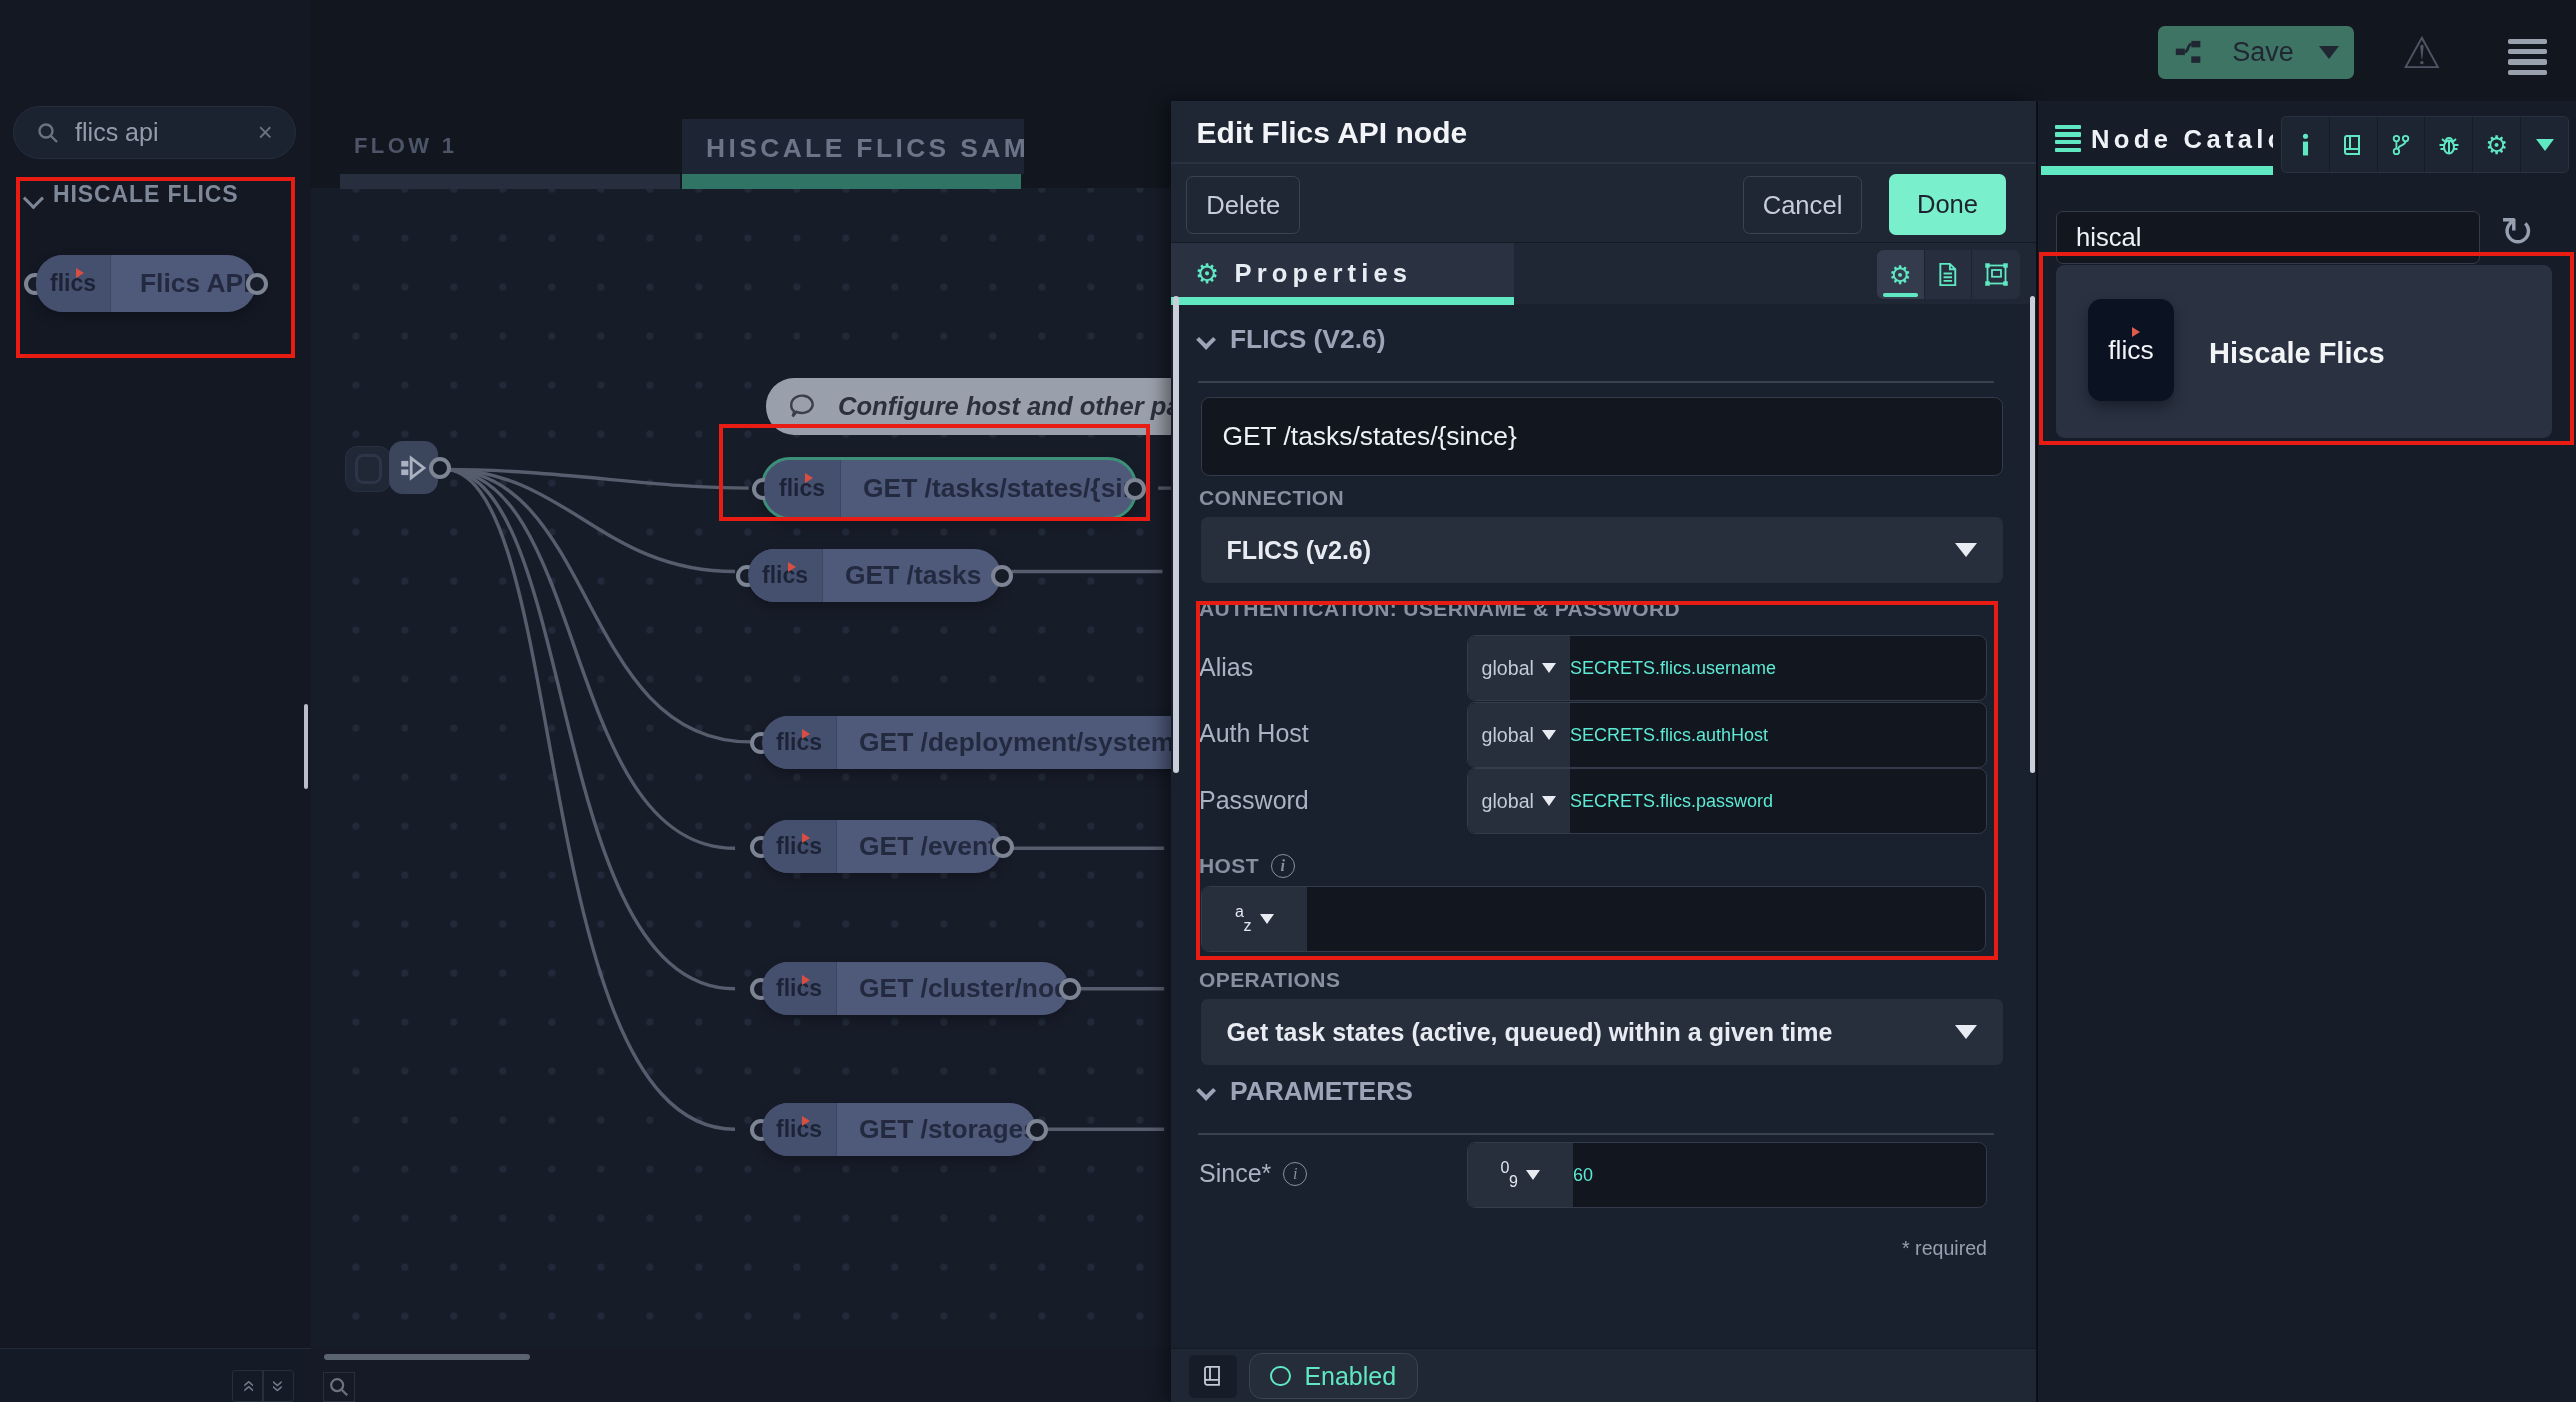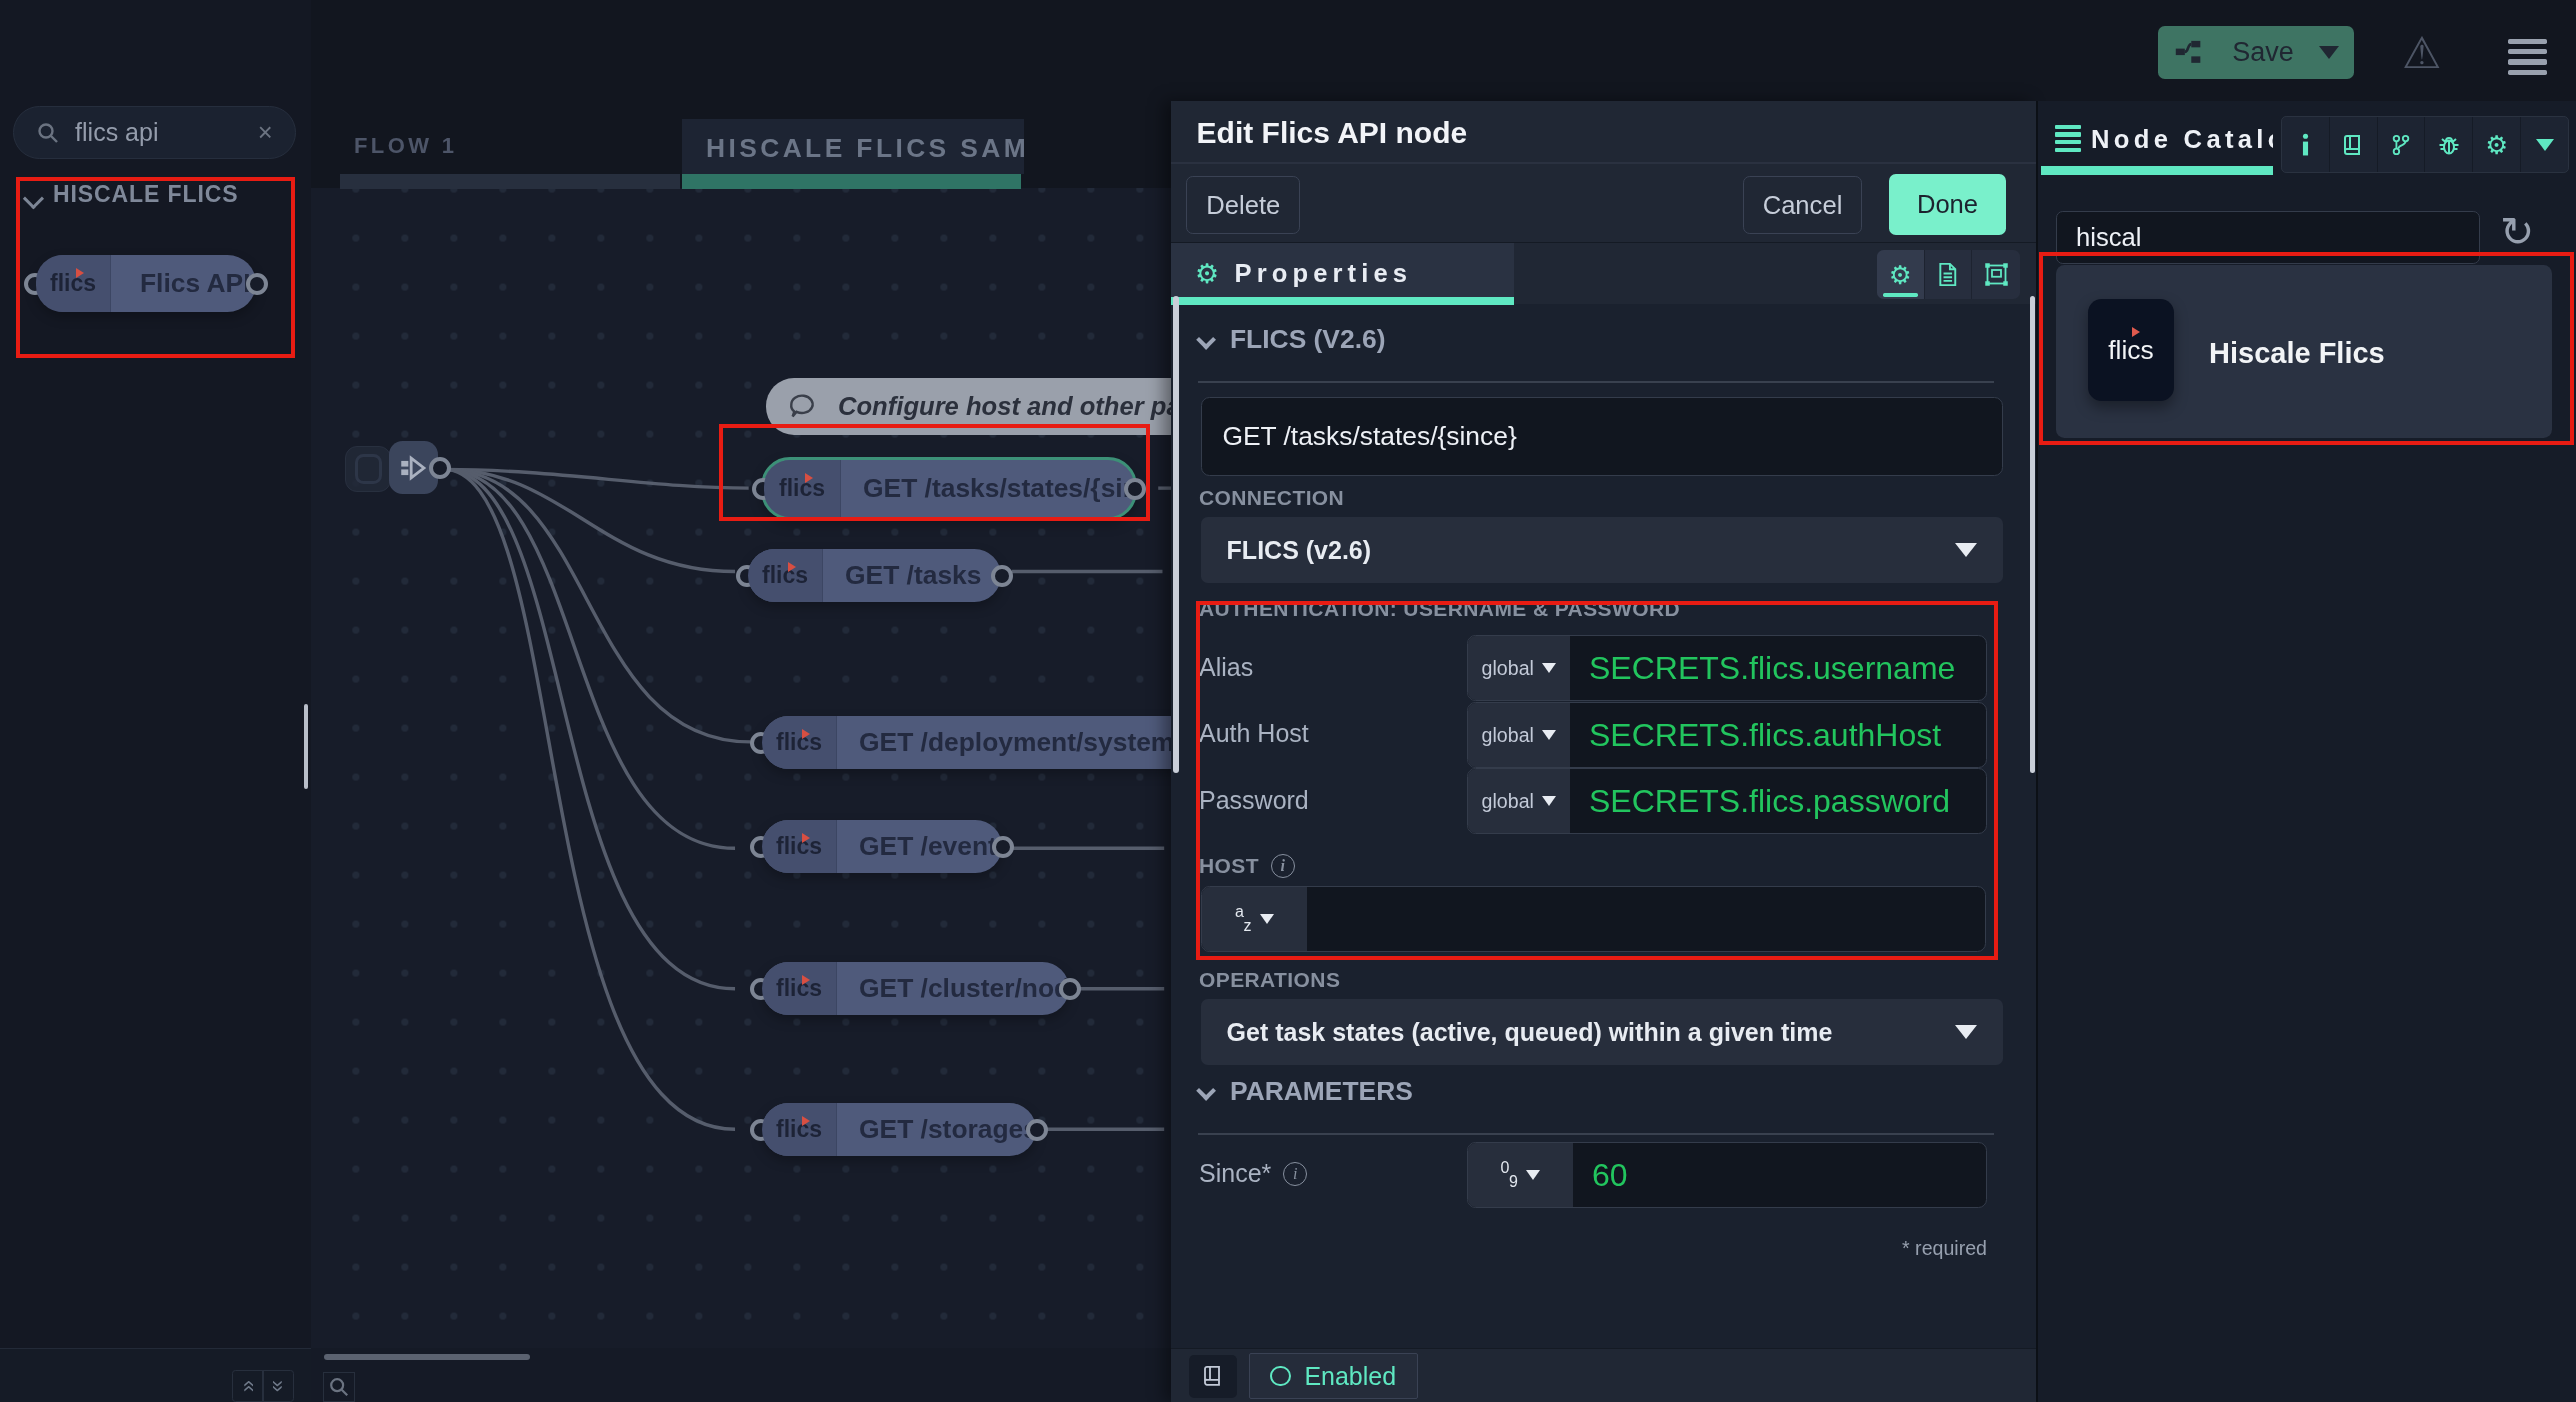--- a/index.html
+++ b/index.html
@@ -82,28 +82,28 @@
   .sect-title{color:#9ca5b7;font-size:26.4px;font-weight:bold;}
   .sect-div{height:1.7px;background:#39414f;}
   .smalllabel{color:#87909f;font-size:21px;font-weight:bold;letter-spacing:0.4px;}
   .fieldlabel{color:#aab3c2;font-size:25px;}
   .inputbox{background:#11161f;border:1.7px solid #343c4b;border-radius:8.5px;display:flex;align-items:center;padding:0 20.4px;color:#eef1f6;font-size:26.4px;}
   .selectbox{background:#272e3c;border-radius:6.8px;display:flex;align-items:center;padding:0 25.6px;color:#e8ecf2;font-size:25px;font-weight:bold;}
   .selectbox .scaret{margin-left:auto;width:0;height:0;border-left:11px solid transparent;border-right:11px solid transparent;border-top:14.5px solid #e8ecf2;}
   .grpinput{border:1.7px solid #343c4b;border-radius:8.5px;display:flex;overflow:hidden;background:#11161f;}
   .grpinput .prefix{width:102px;flex:none;background:#272e3c;display:flex;align-items:center;justify-content:center;gap:8.5px;color:#c3cad8;font-size:19.6px;}
   .grpinput .pcaret{width:0;height:0;border-left:7.7px solid transparent;border-right:7.7px solid transparent;border-top:10.2px solid #e8ecf2;}
-  .grpinput .val{display:flex;align-items:center;padding-left:19px;color:#22c55e;font-size:32px;white-space:nowrap;}
+  .grpinput .val{display:flex;align-items:center;color:#5eead4;font-size:18px;white-space:nowrap;}
   .typestack{display:flex;flex-direction:column;line-height:14.5px;font-size:16px;color:#e3e8ef;}
   .typestack .tb{margin-left:8.5px;}
   .infoi{display:inline-flex;width:24px;height:24px;border:1.7px solid #87909f;border-radius:50%;color:#87909f;font-size:16px;align-items:center;justify-content:center;font-family:"Liberation Serif",serif;font-style:italic;margin-left:12px;}
   .reqnote{color:#97a0af;font-size:19.6px;text-align:right;}
   .ep-footer{left:0;top:1247px;width:865px;height:55px;background:#202734;border-top:0.9px solid #141a24;display:flex;align-items:center;padding-left:18px;gap:12px;}
   .bookbtn{width:48px;height:43px;background:#161c28;border-radius:5.1px;display:flex;align-items:center;justify-content:center;}
-  .enabledbtn{height:46px;border:1.7px solid #3a4254;background:#252c3a;border-radius:2px;display:flex;align-items:center;padding:0 20.4px;gap:13.6px;color:#5fe8c2;font-size:25px;}
+  .enabledbtn{height:46px;border:1.7px solid #3a4254;background:#252c3a;border-radius:13px;display:flex;align-items:center;padding:0 20.4px;gap:13.6px;color:#5fe8c2;font-size:25px;}
   .encirc{width:20.4px;height:20.4px;border:2.6px solid #5fe8c2;border-radius:50%;}
   .vthumb{width:6px;background:#c9ced8;border-radius:3.4px;}
 
   
   #catalog{left:2038px;top:101px;width:538px;height:1302px;background:#161c28;}
   .cat-gap{left:2036px;top:101px;width:1.7px;height:1302px;background:#0c1016;}
   .cat-tab{color:#eef1f6;font-size:25.6px;font-weight:bold;letter-spacing:4.3px;white-space:nowrap;overflow:hidden;}
   .listicon span{display:block;width:25.6px;height:4.3px;background:#5fe8c2;margin:3.4px 0;border-radius:0.9px;}
   .cat-under{left:3.4px;top:65px;width:232px;height:8.5px;background:#5fe8c2;}
   .cat-toolbar{left:243px;top:15.3px;width:288px;height:57px;background:#1d2432;border:0.9px solid #2a3240;border-radius:5.1px;display:flex;}

